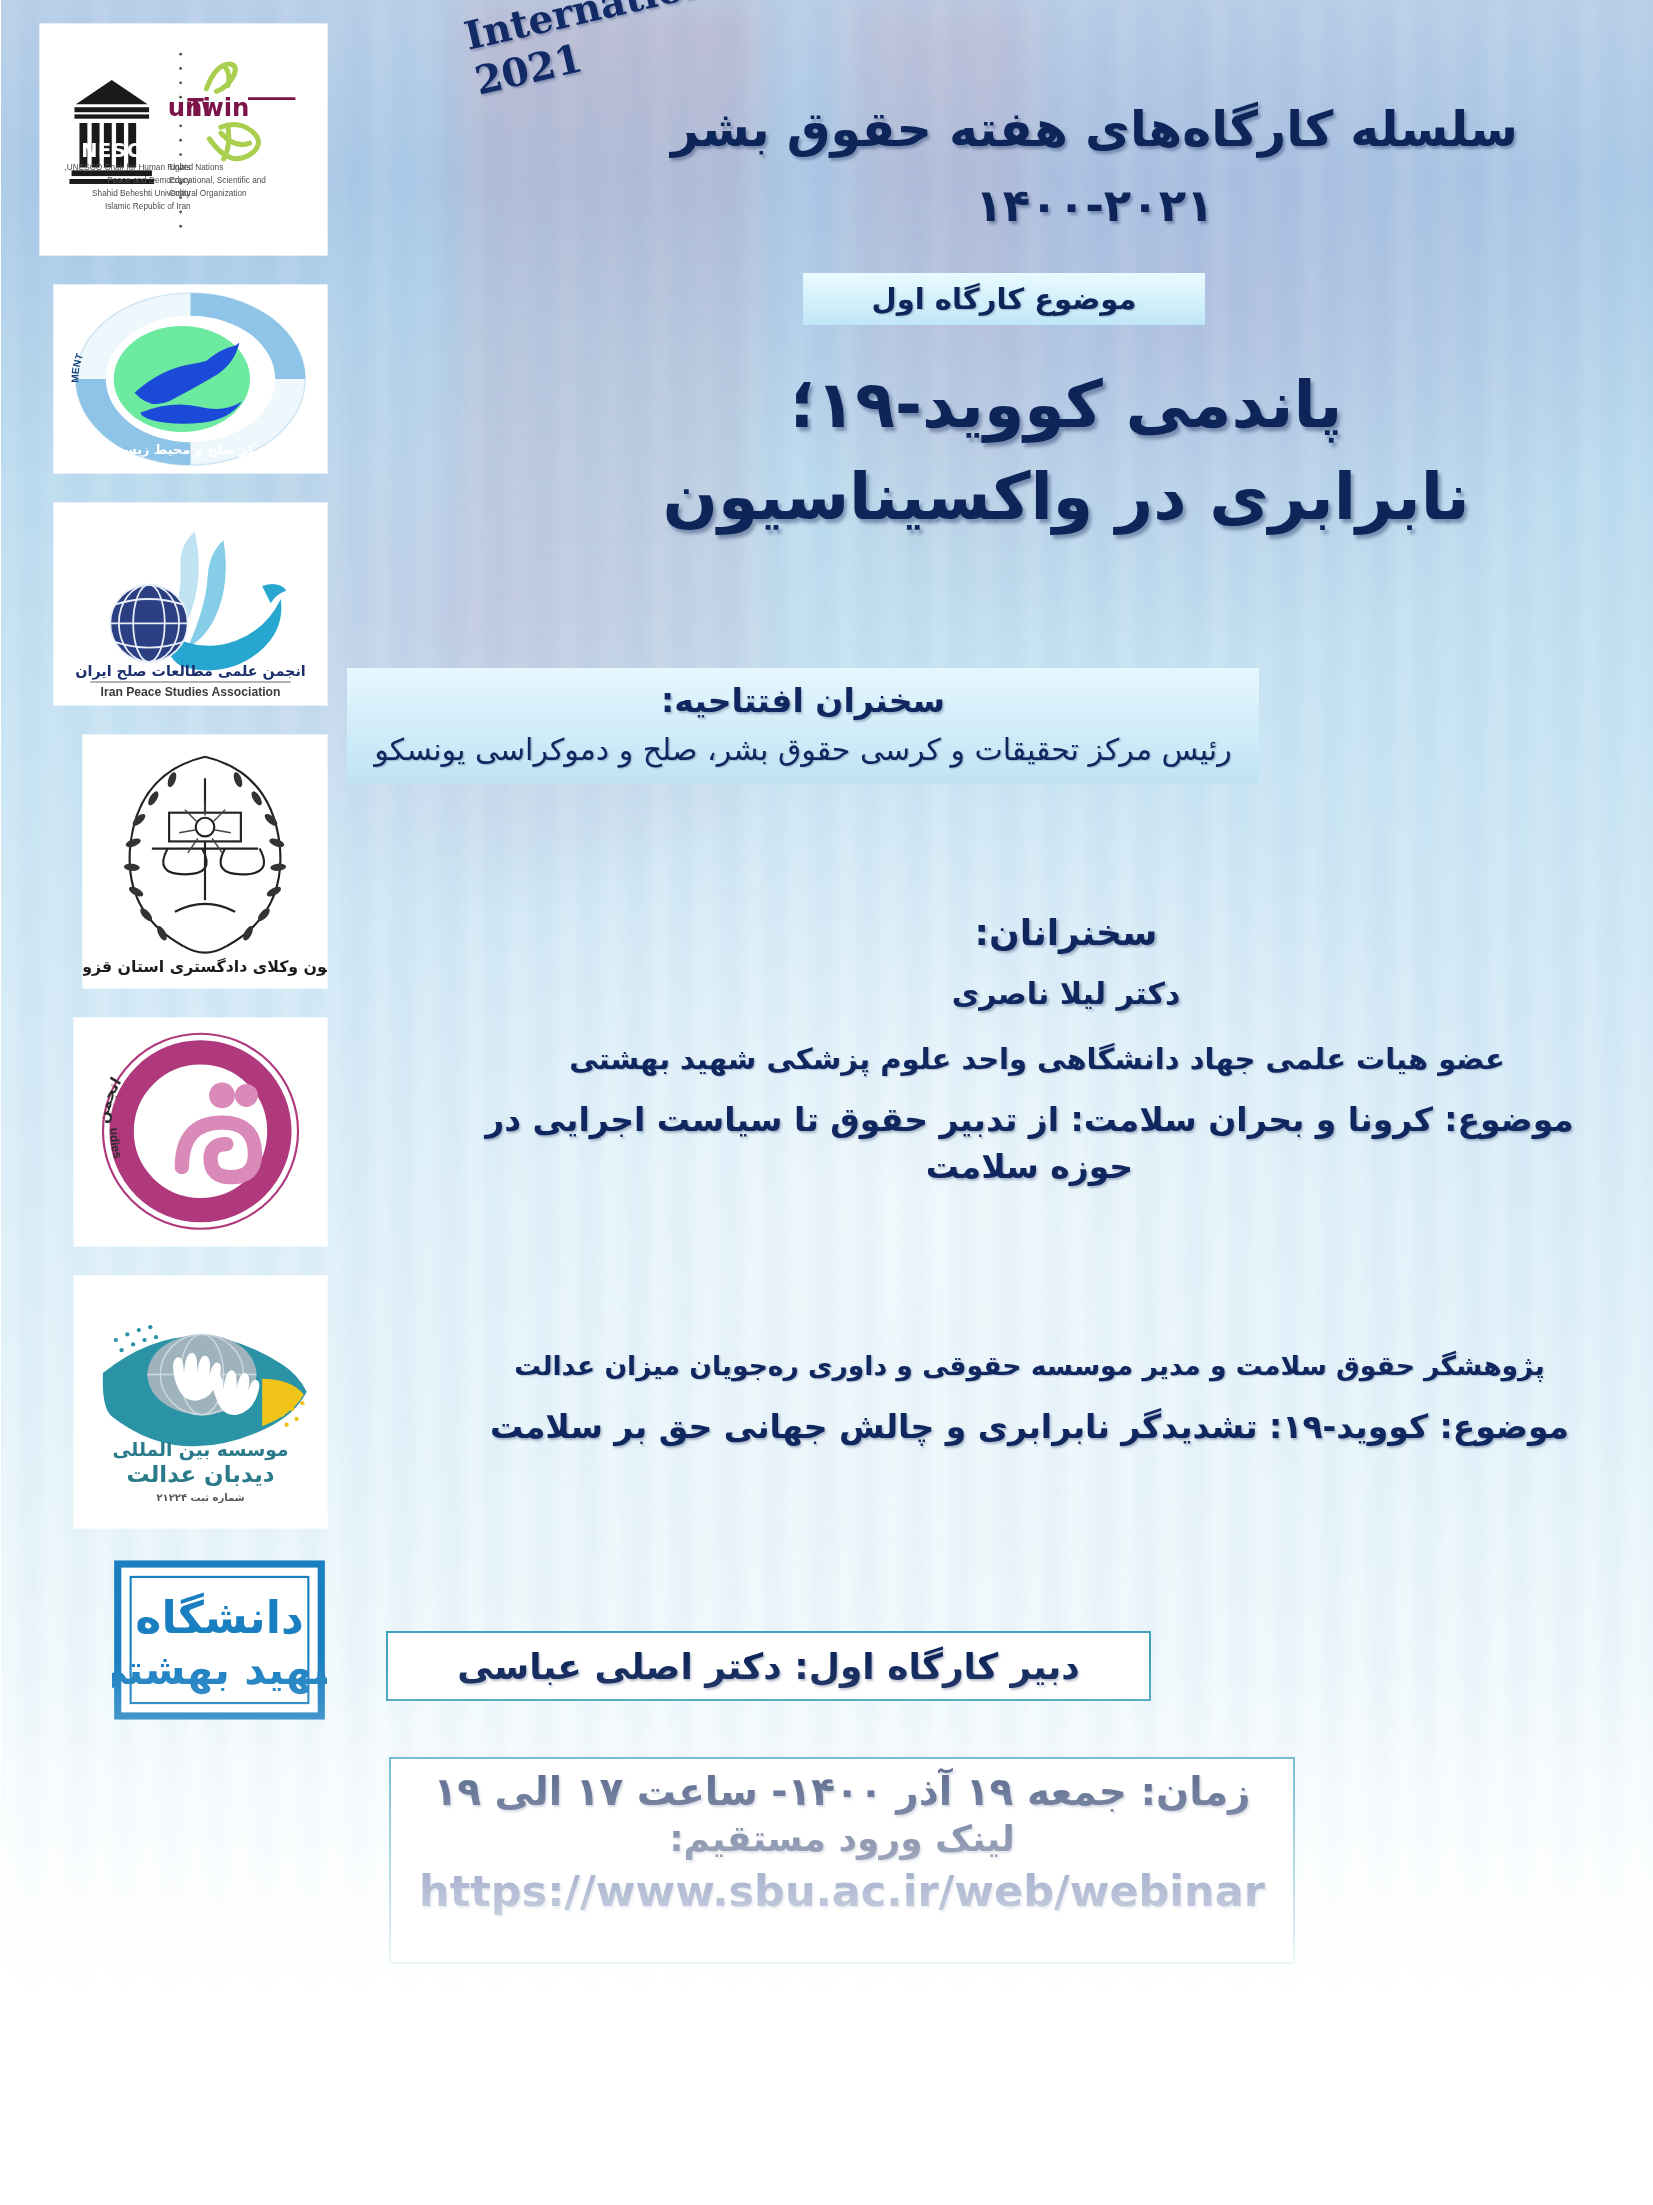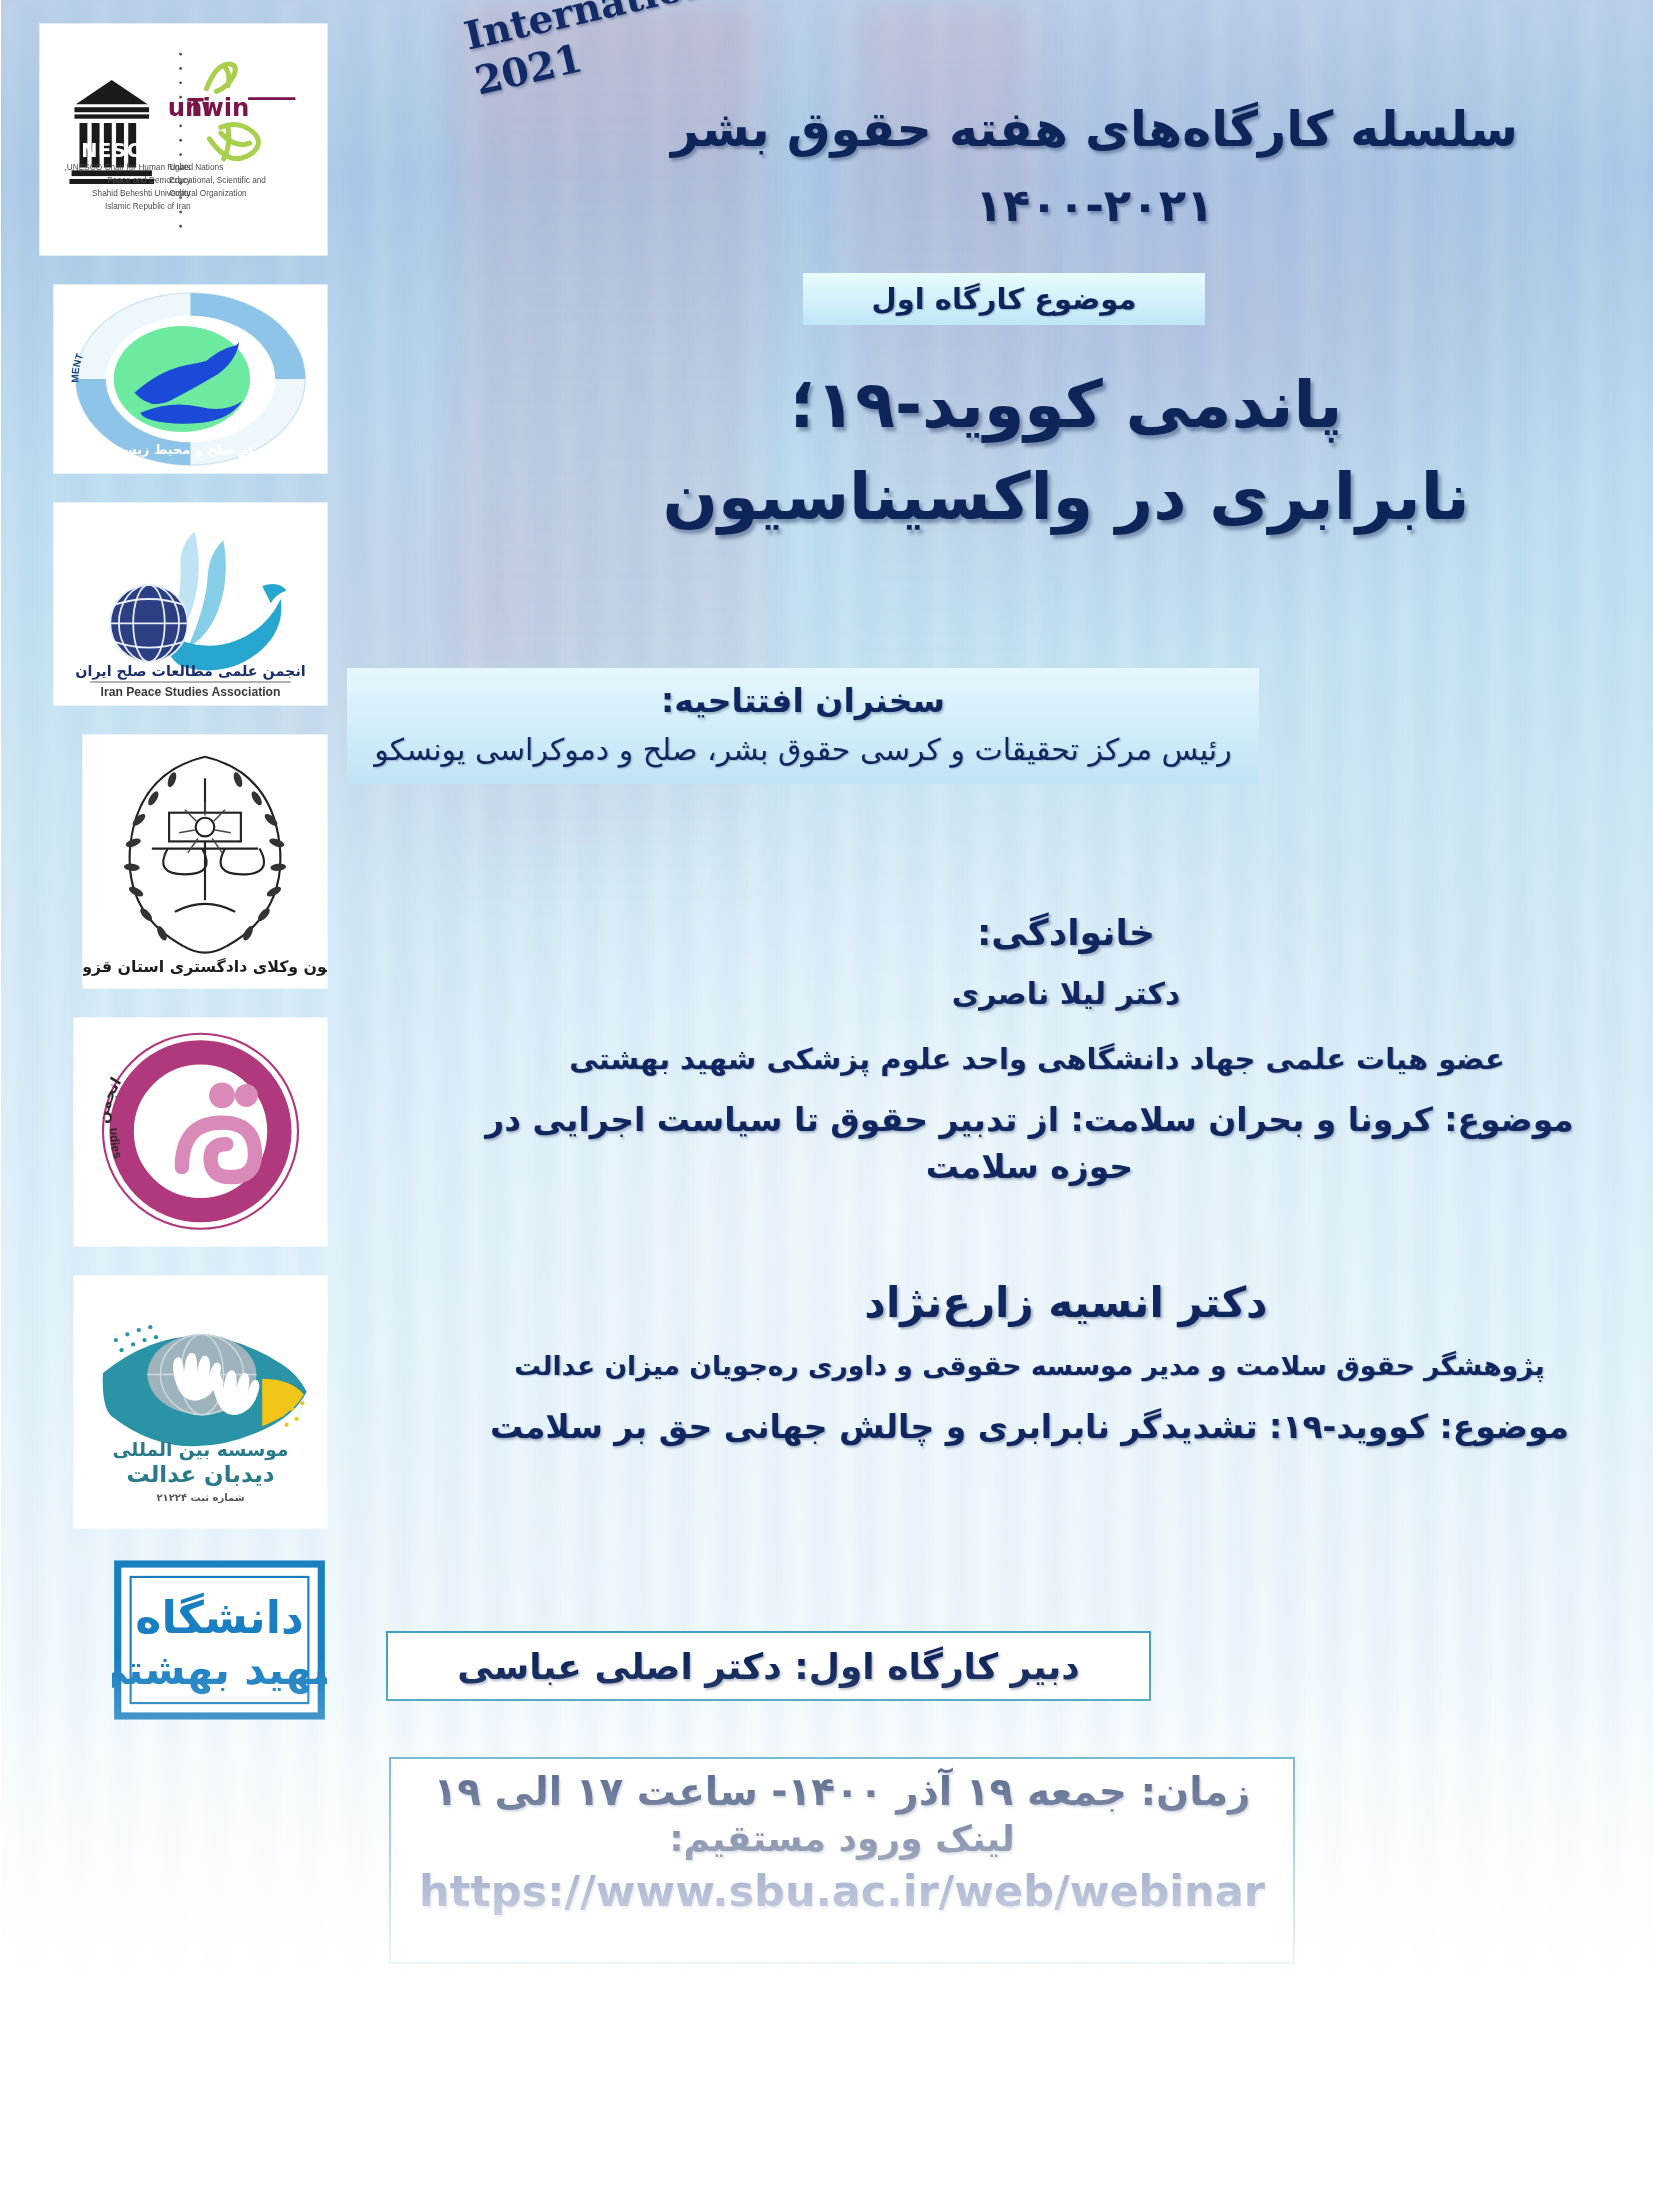--- a/index.html
+++ b/index.html
@@ -411,26 +411,25 @@
     <div class="bigtitle">
       <div>پاندمی کووید-۱۹؛</div>
       <div>نابرابری در واکسیناسیون</div>
     </div>
 
     <div class="openbox">
       <div class="lbl">سخنران افتتاحیه:</div>
       <div class="af">رئیس مرکز تحقیقات و کرسی حقوق بشر، صلح و دموکراسی یونسکو</div>
     </div>
 
-    <div class="spk-head">خانوادگی:</div>
+    <div class="spk-head">سخنرانان:</div>
     <div class="spk1-name">دکتر لیلا ناصری</div>
     <div class="spk1-aff">عضو هیات علمی جهاد دانشگاهی واحد علوم پزشکی شهید بهشتی</div>
     <div class="spk1-topic">موضوع: کرونا و بحران سلامت: از تدبیر حقوق تا سیاست اجرایی در حوزه سلامت</div>
 
-    <div class="spk2-name">دکتر انسیه زارع‌نژاد</div>
     <div class="spk2-aff">پژوهشگر حقوق سلامت و مدیر موسسه حقوقی و داوری ره‌جویان میزان عدالت</div>
     <div class="spk2-topic">موضوع: کووید-۱۹: تشدیدگر نابرابری و چالش جهانی حق بر سلامت</div>
 
     <div class="secbox">دبیر کارگاه اول: دکتر اصلی عباسی</div>
 
     <div class="whenbox">
       <div class="ln1">زمان: جمعه ۱۹ آذر ۱۴۰۰- ساعت ۱۷ الی ۱۹</div>
       <div class="ln2">لینک ورود مستقیم:</div>
       <div class="url">https://www.sbu.ac.ir/web/webinar</div>
     </div>

